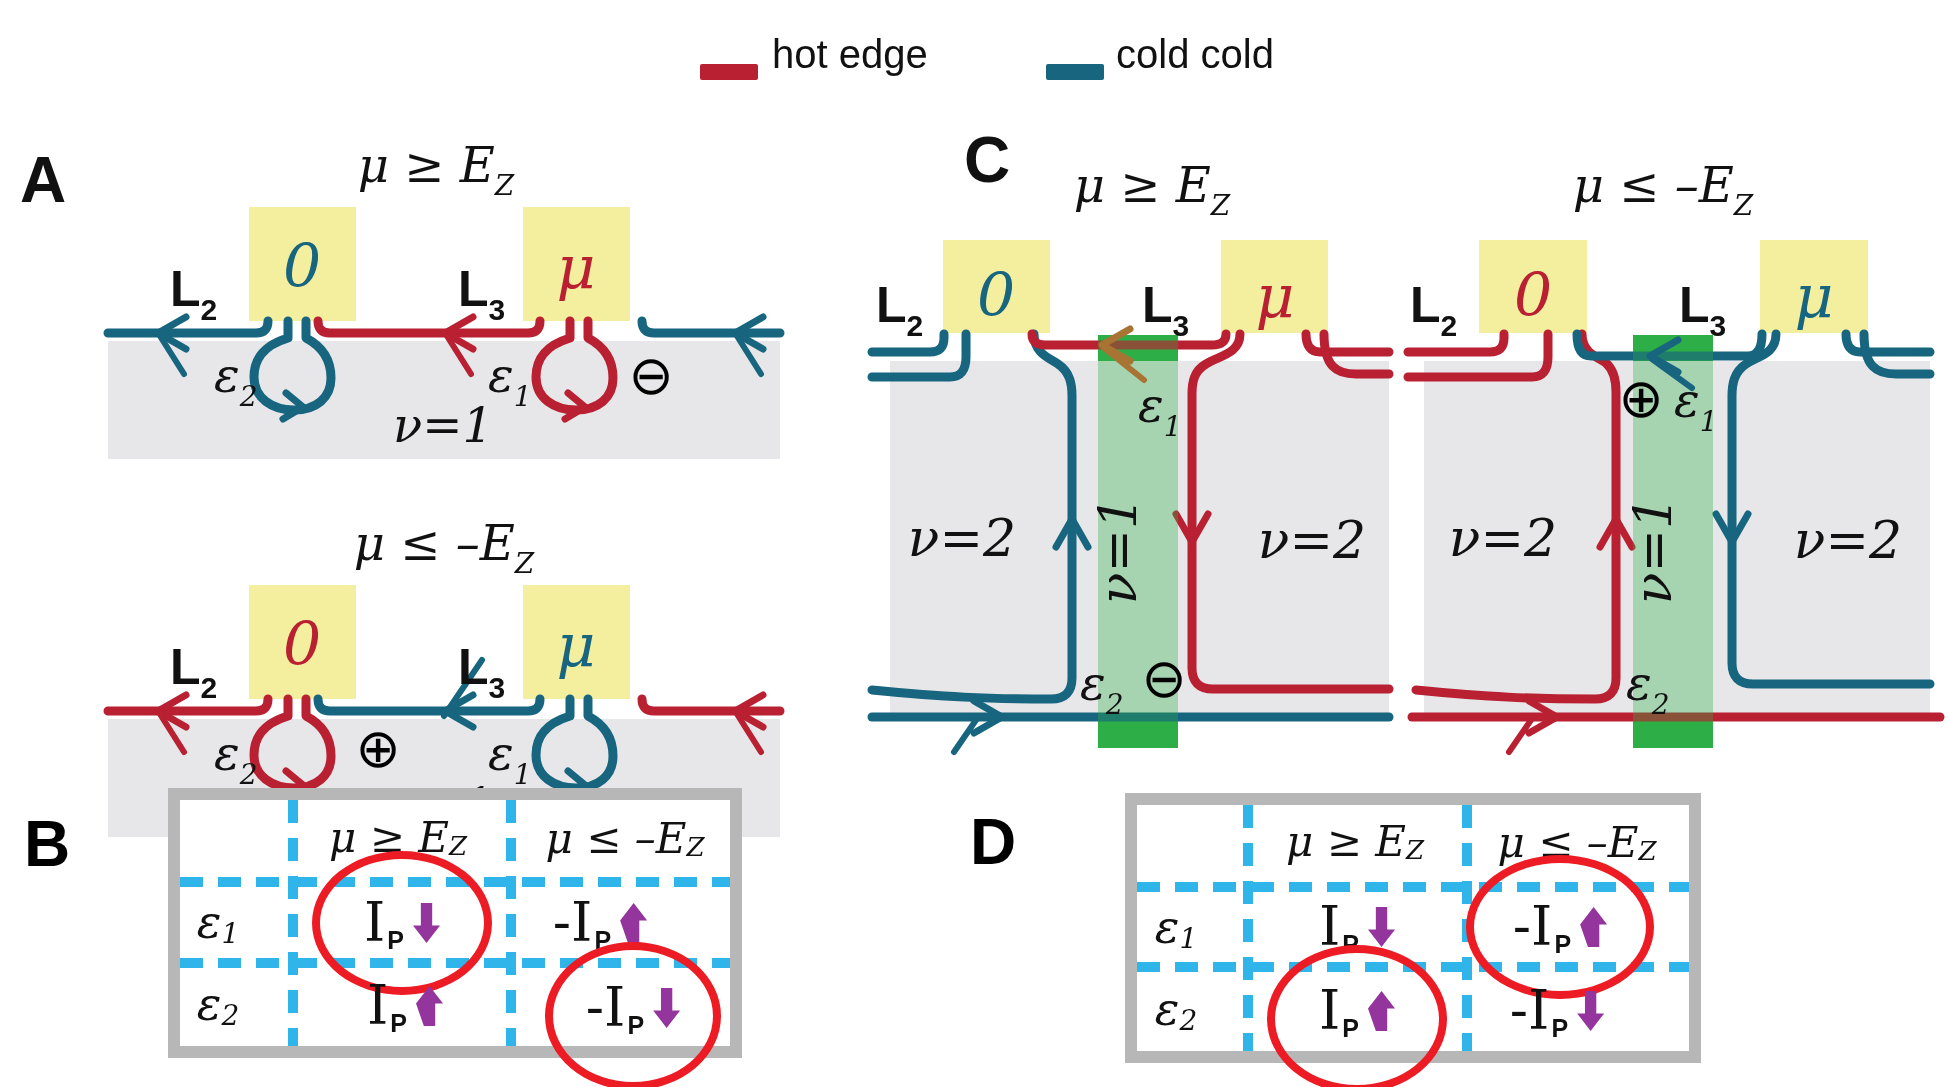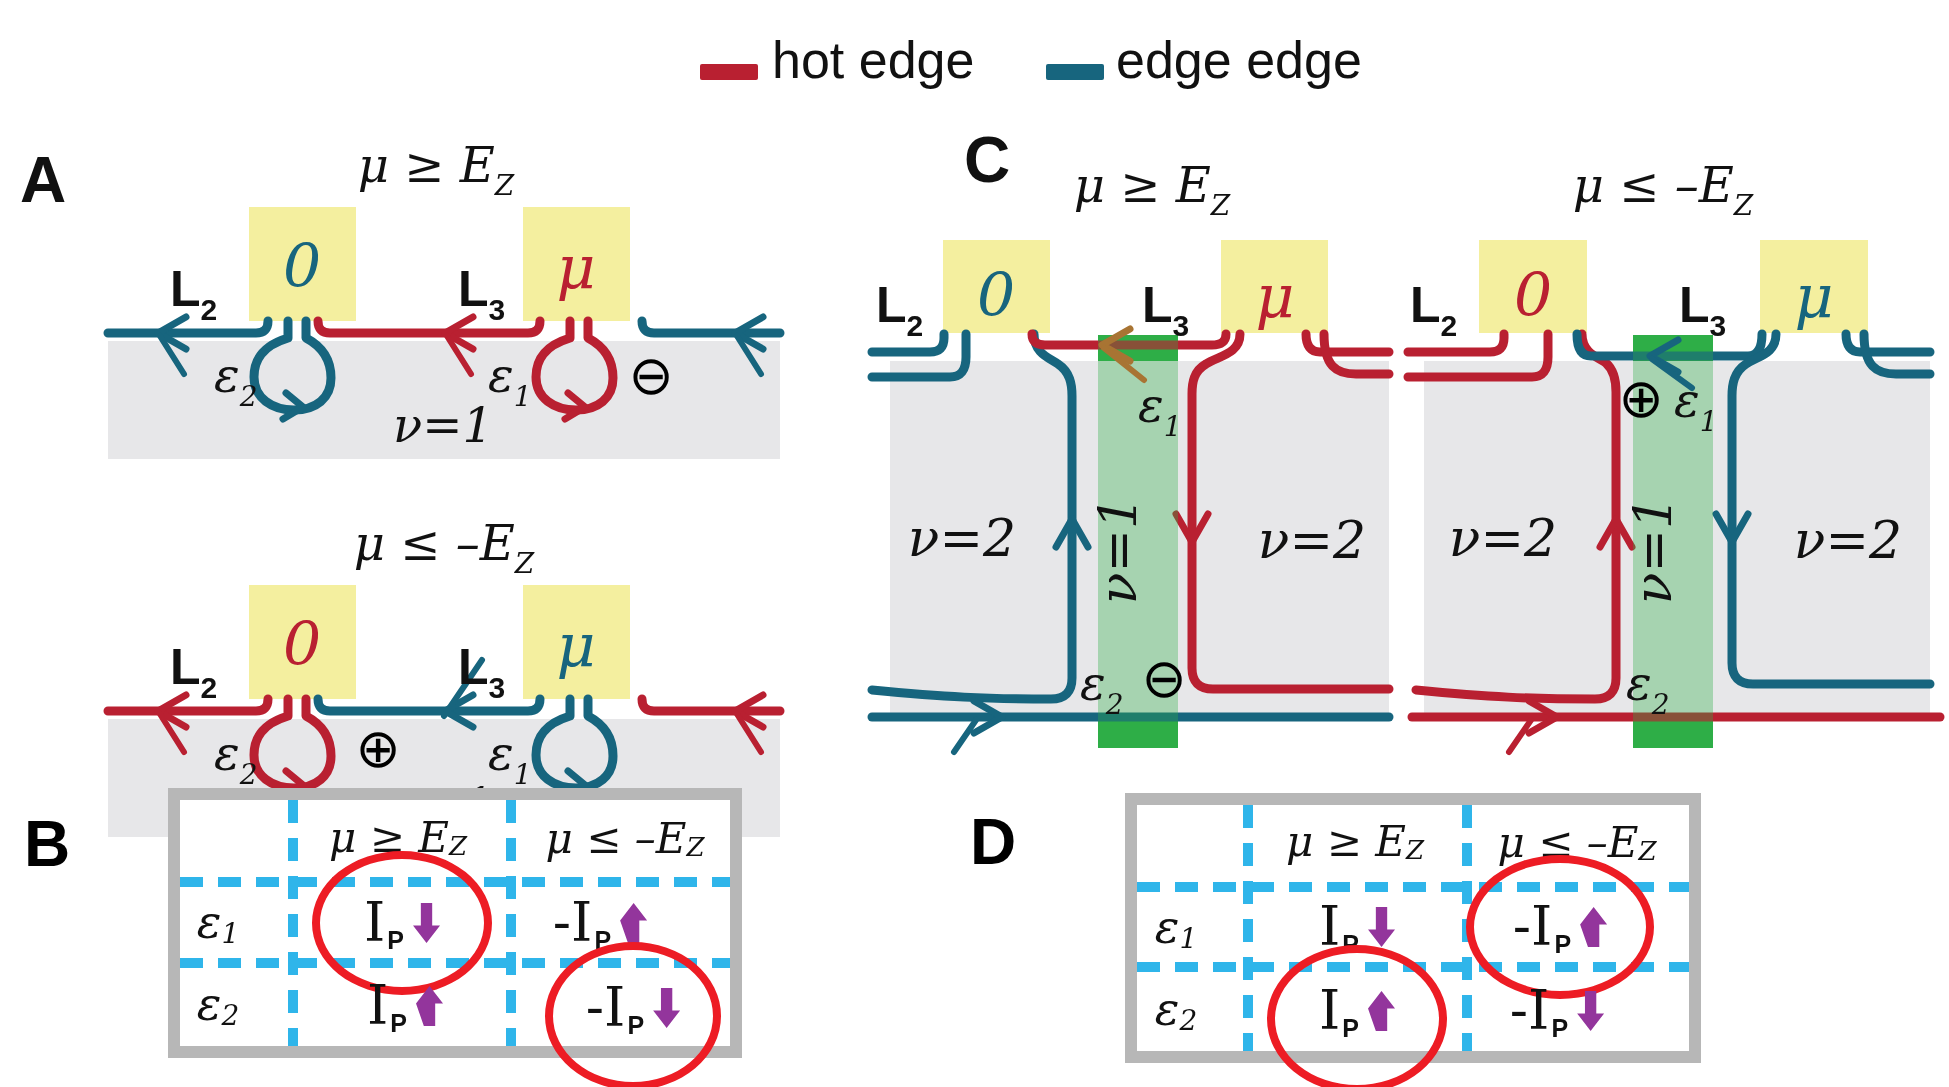--- a/index.html
+++ b/index.html
@@ -3,21 +3,21 @@
 <meta charset="utf-8">
 <style>
   html,body{margin:0;padding:0;background:#fff;}
   #fig{position:relative;width:1949px;height:1087px;background:#fff;overflow:hidden;
        font-family:"Liberation Sans",sans-serif;}
 
   
   .legend-dash{position:absolute;height:16px;width:58px;border-radius:2px;}
   .dash-hot{background:#b92031;}
   .dash-cold{background:#17657e;}
-  .legend-label{position:absolute;font-size:52px;color:#111;line-height:1;}
+  .legend-label{position:absolute;font-size:40px;color:#111;line-height:1;}
 
   
   .panel-letter{position:absolute;font-size:64px;font-weight:700;color:#000;line-height:1;}
 
   
   svg{position:absolute;overflow:visible;}
   .edge{fill:none;stroke-width:9;stroke-linecap:round;stroke-linejoin:round;}
   .arr{fill:none;stroke-width:7;stroke-linecap:round;stroke-linejoin:round;}
   .tail{fill:none;stroke-width:6;stroke-linecap:round;}
   .hot{stroke:#b92031;}
@@ -52,21 +52,21 @@
            border:8px solid #ed1c24;border-radius:50%;}
 </style>
 </head>
 <body>
 
 <div id="fig">
 
   <span class="legend-dash dash-hot" style="left:700px;top:64px;"></span>
   <span class="legend-label" style="left:772px;top:34px;">hot edge</span>
   <span class="legend-dash dash-cold" style="left:1046px;top:64px;"></span>
-  <span class="legend-label" style="left:1116px;top:34px;">edge edge</span>
+  <span class="legend-label" style="left:1116px;top:34px;">cold cold</span>
 
   <svg style="left:0;top:90px;" width="800" height="700" viewBox="0 0 800 700">
     <text class="t-sans" x="20" y="112" font-size="64">A</text>
 
     <text class="t-math" x="436" y="92" font-size="48" text-anchor="middle"><tspan>μ ≥ E</tspan><tspan dy="13" font-size="28">Z</tspan></text>
     <rect class="bulk" x="108" y="251" width="672" height="118"></rect>
     <rect class="contact" x="249" y="117" width="107" height="114"></rect>
     <rect class="contact" x="523" y="117" width="107" height="114"></rect>
 
     <g>

